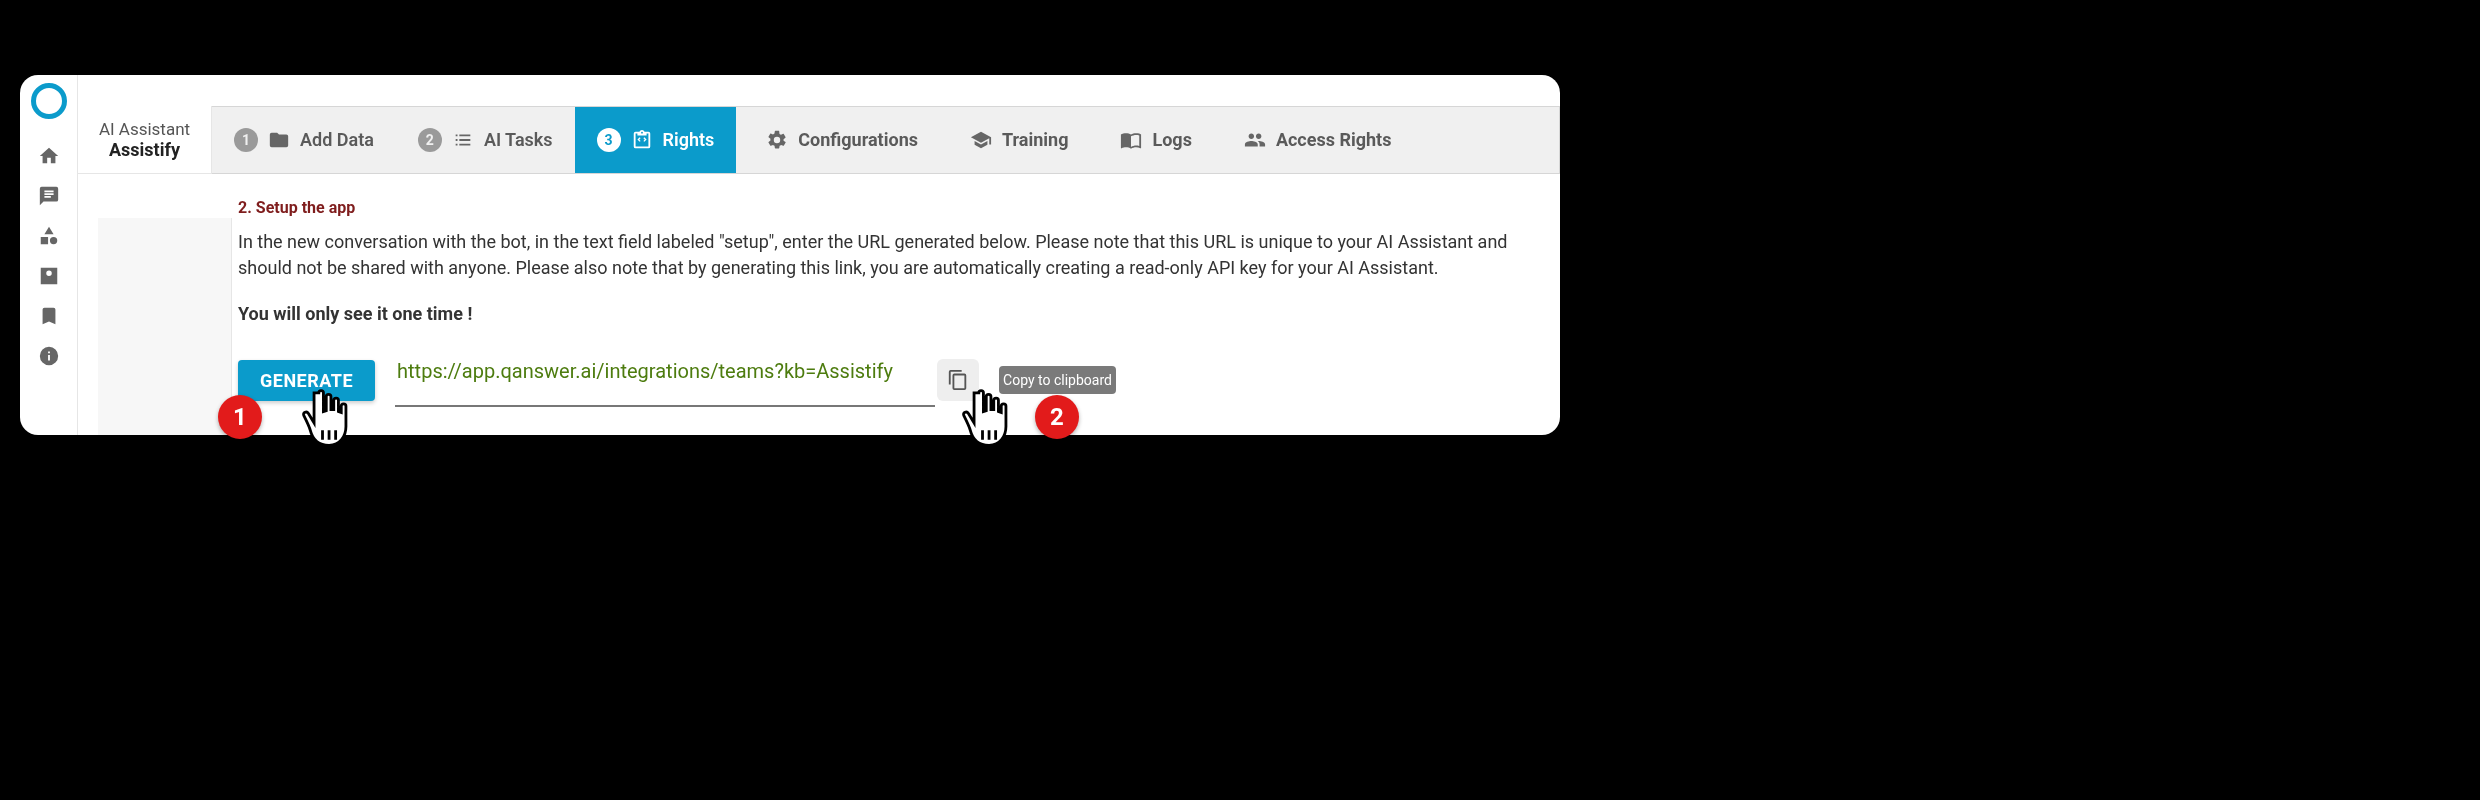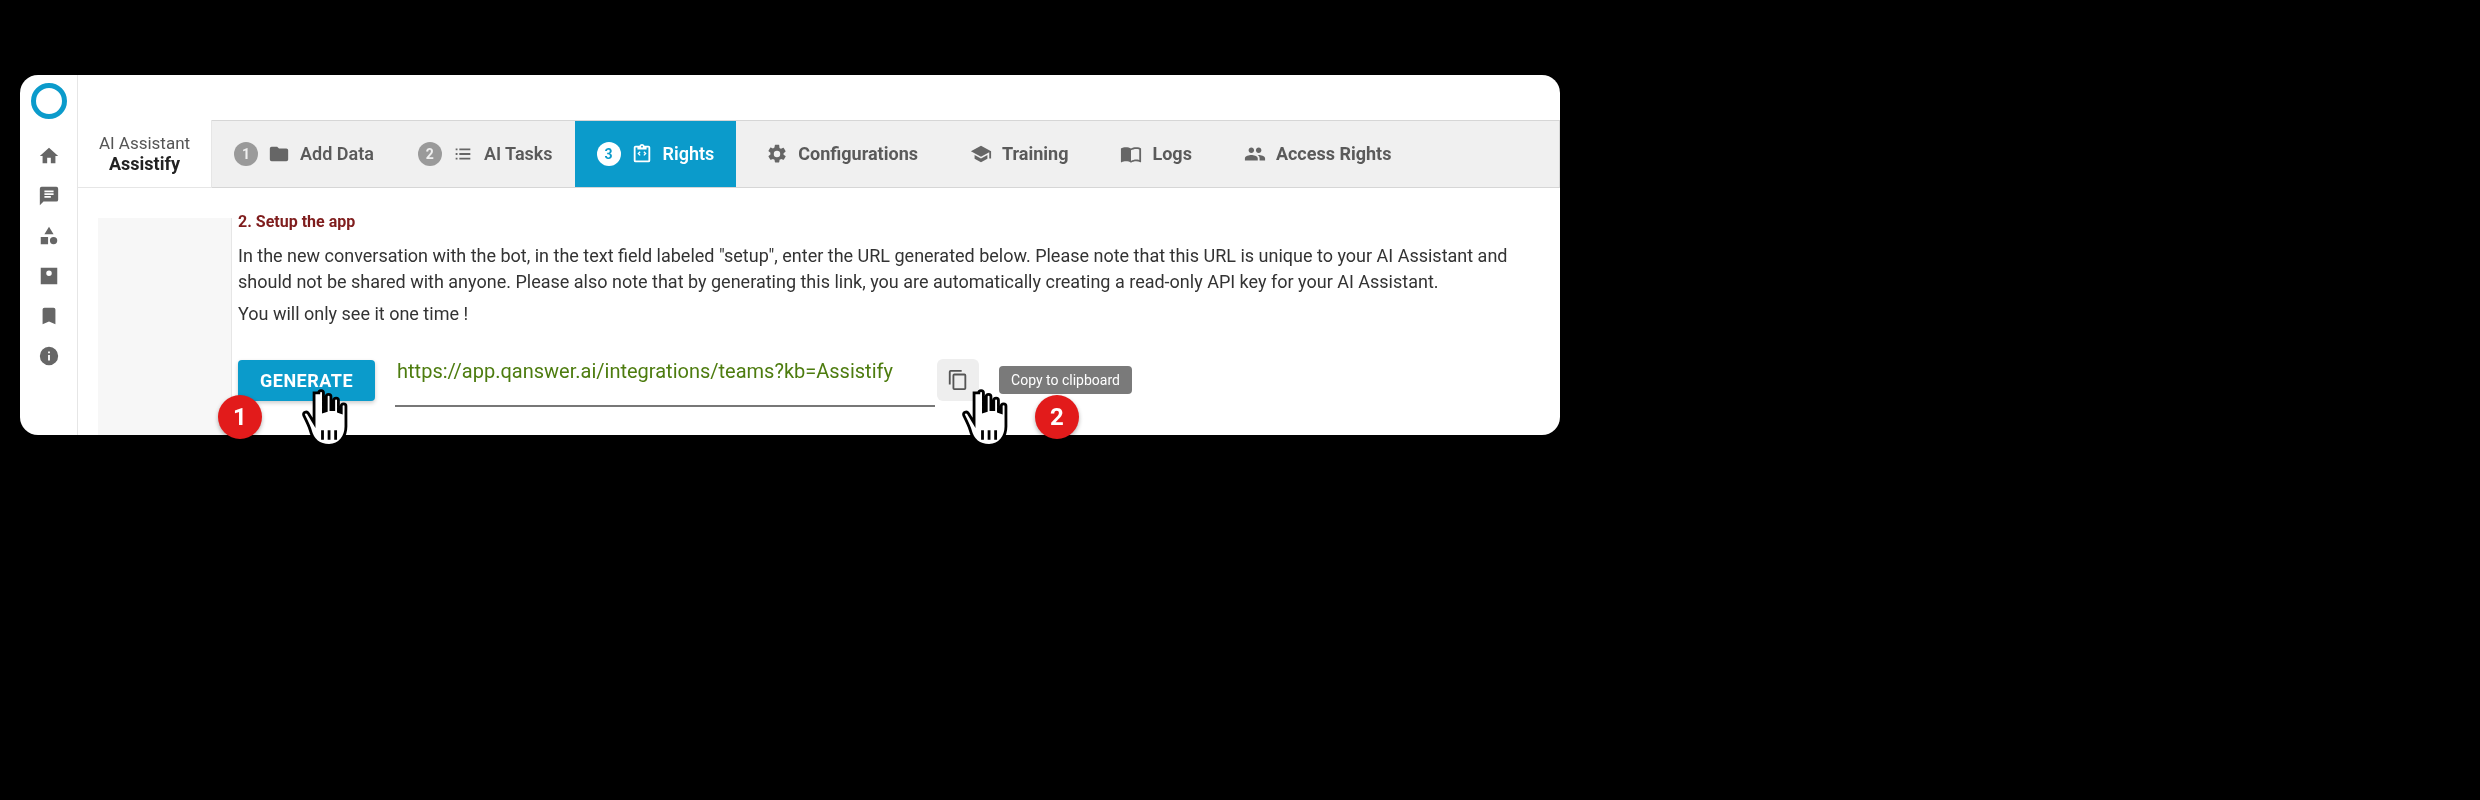--- a/index.html
+++ b/index.html
@@ -27,28 +27,28 @@
   .tab.active { background:#0b9bcb; color:#fff; }
   .tab.active .num { background:#fff; color:#0b9bcb; }
   .tab.active svg { fill:#fff; }
   .tab.plain { font-weight:700; color:#5a5a5a;padding-left:30px; }
 
   
   .body { padding: 24px 28px 28px 18px; overflow:visible; }
   .section { margin-left: 0; }
   .section h2 { font-size:16px; font-weight:700; color:#7f1d1d; margin-bottom:12px; }
   .section p { font-size:18px; line-height:1.45; color:#333; }
-  .section p .bold { font-weight:400; display:block; margin-top:6px; }
+  .section p .bold { font-weight:700; display:block; margin-top:20px; }
 
   .genrow { display:flex; align-items:center; gap:20px; margin-top:26px; position:relative; }
   .btn-gen { background:#0b9bcb; color:#fff; font-size:18px; font-weight:700; letter-spacing:.5px; padding:10px 22px; border:none; border-radius:4px; box-shadow:0 2px 4px rgba(0,0,0,.2); cursor:pointer; }
   .urlfield { flex:1; max-width:540px; font-size:20px; color:#4d7c0f; border:none; border-bottom:2px solid #777; padding:6px 2px 22px 2px; outline:none; background:transparent; overflow:hidden; white-space:nowrap; }
   .copy-ic { width:42px; height:42px; border-radius:6px; background:#eee; display:flex; align-items:center; justify-content:center; cursor:pointer; margin-left:-18px; }
   .copy-ic svg { width:22px; height:22px; fill:#555; }
-  .tooltip { background:#7a7a7a; color:#fff; font-size:14px; padding:6px 12px; border-radius:4px; white-space:nowrap; }
+  .tooltip { background:#7a7a7a; color:#fff; font-size:14px; padding:6px 4px; border-radius:4px; white-space:nowrap; }
 
   
   .anno-badge { position:absolute; width:44px; height:44px; border-radius:50%; background:#e21b1b; color:#fff; font-size:24px; font-weight:700; display:flex; align-items:center; justify-content:center; box-shadow:0 2px 4px rgba(0,0,0,.3); z-index:20; }
   .cursor { position:absolute; width:60px; height:66px; z-index:21; pointer-events:none; }
   .cursor svg { width:100%; height:100%; }
 
   .below-gutter { position:absolute; left:78px; top:143px; width:134px; bottom:0; background:#f7f7f7; border-right:1px solid #e6e6e6; }
 </style>
 </head>
 <body>

